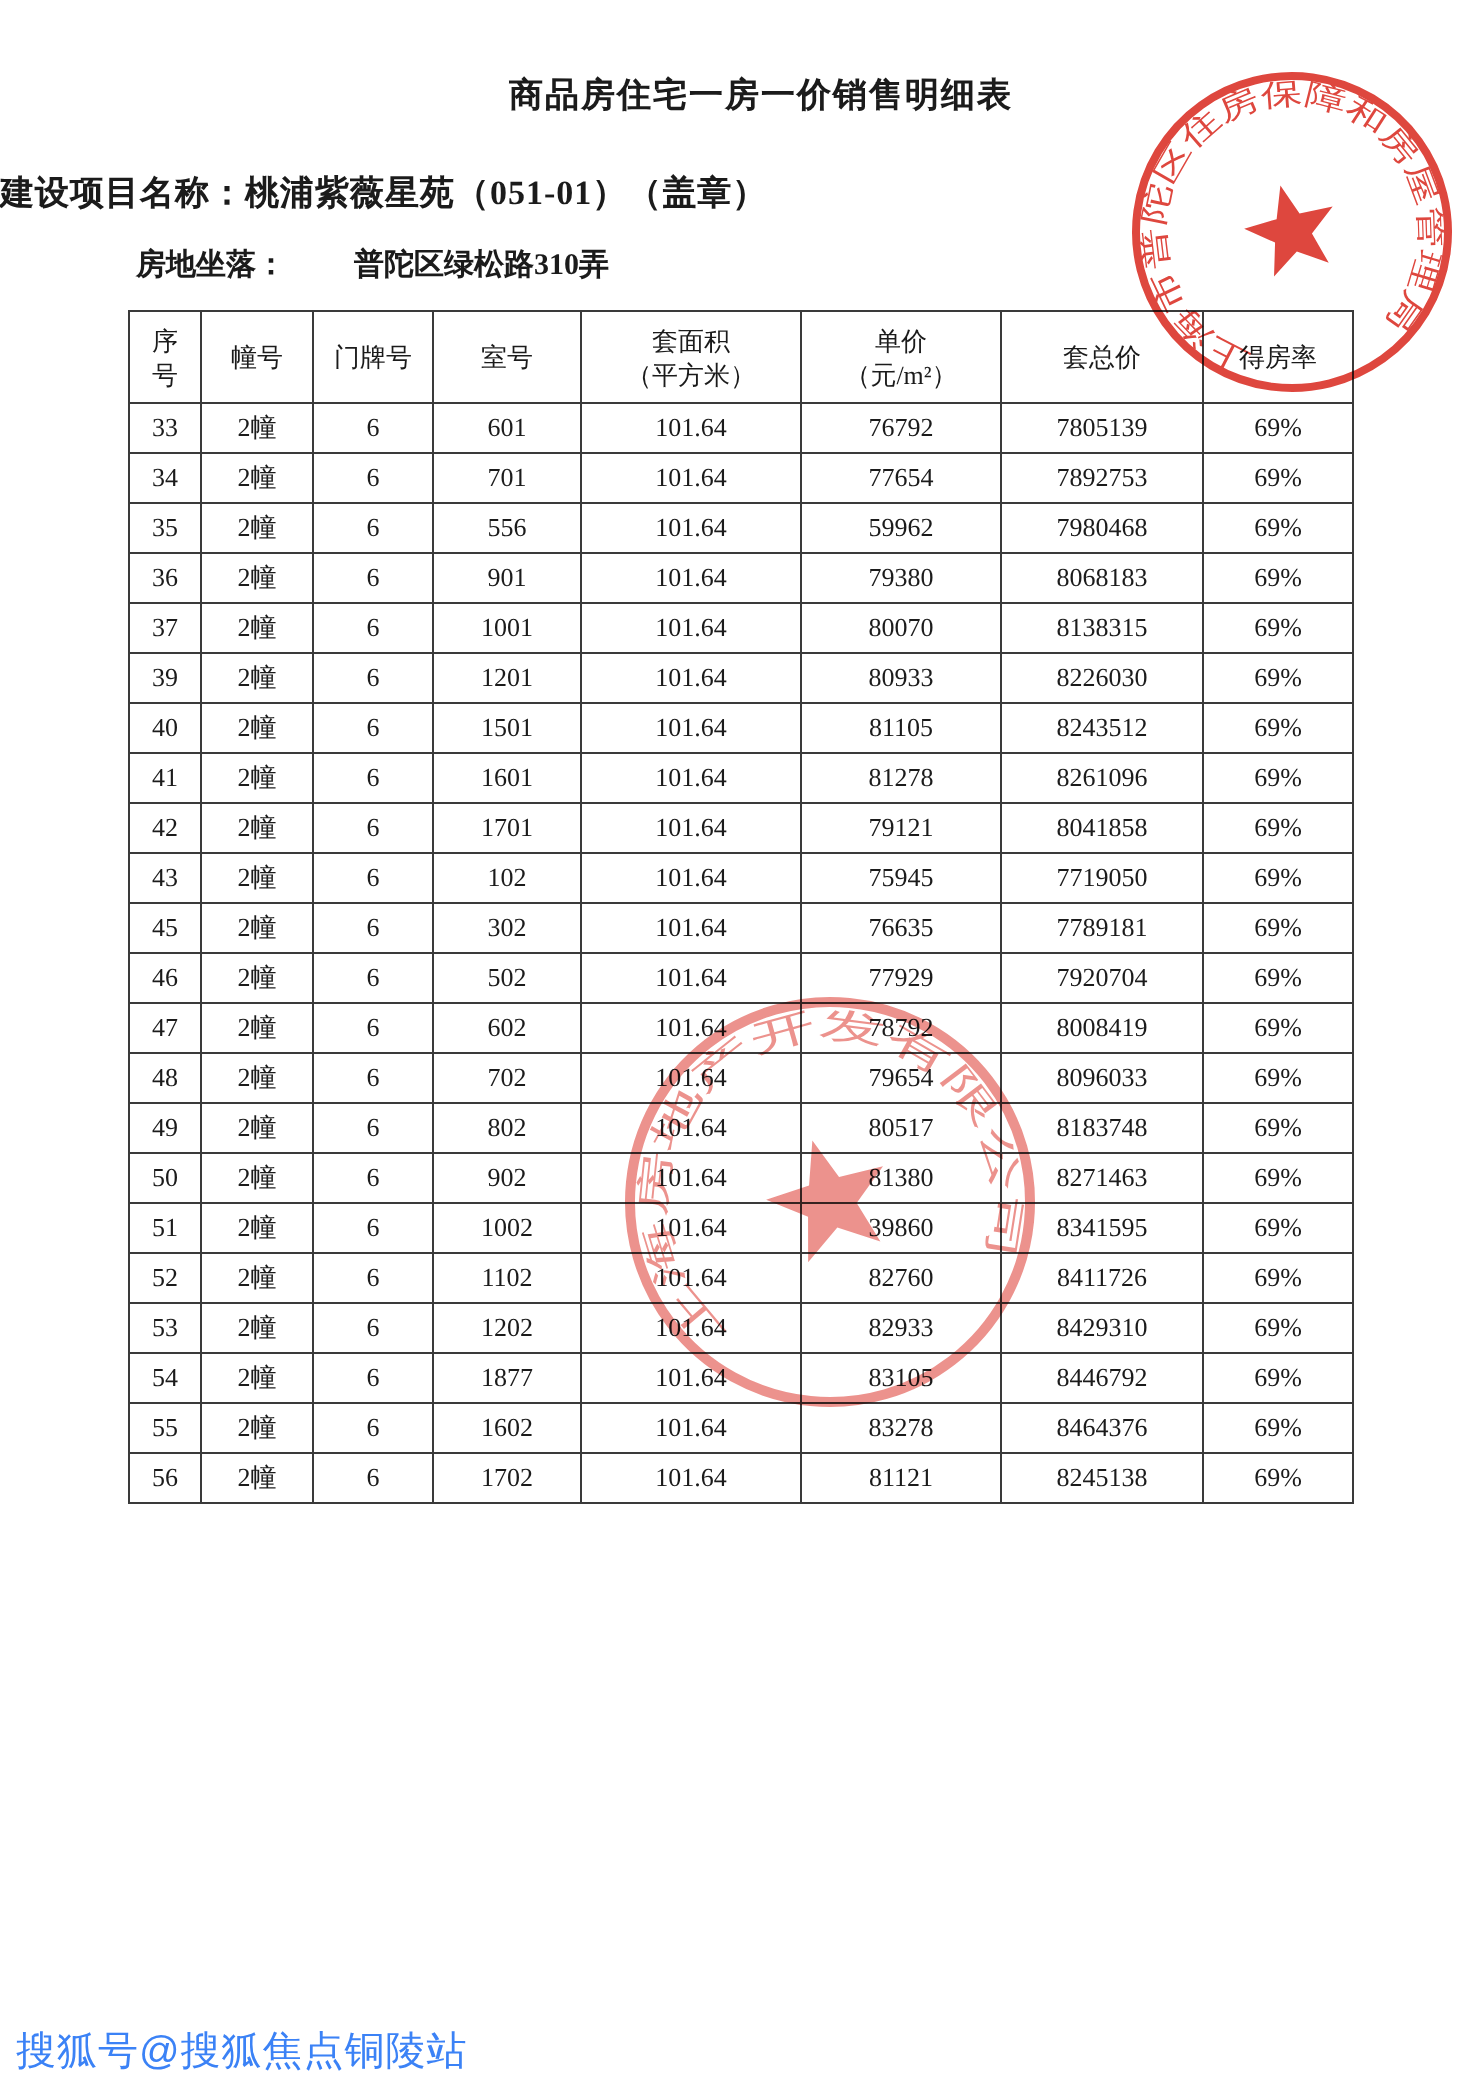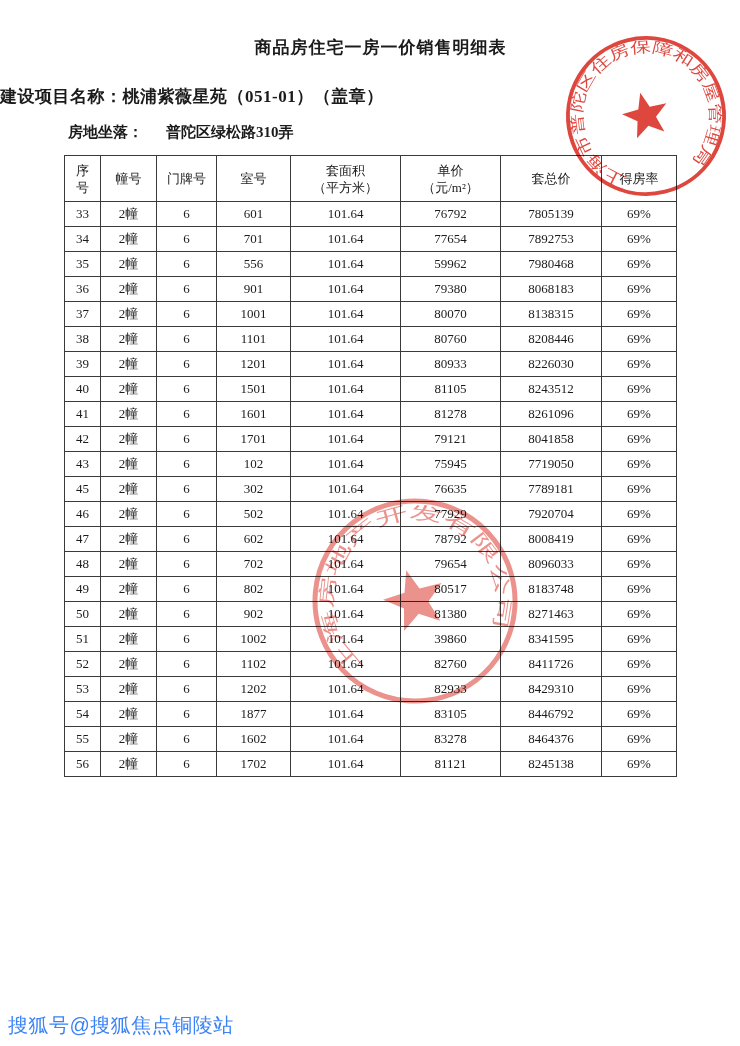--- a/index.html
+++ b/index.html
@@ -25,21 +25,21 @@
     margin-top: 26px;
     font-size: 17px;
     font-weight: bold;
     letter-spacing: 0.5px;
   }
   .location-line {
     margin: 15px 0 0 68px;
     font-size: 15px;
     font-weight: bold;
   }
-  .location-line .loc-value { margin-left: 23px; }
+  .location-line .loc-value { margin-left: 34px; }
   table.price-table {
     margin: 13px 0 0 64px;
     width: 612px;
     border-collapse: collapse;
     table-layout: fixed;
   }
   .price-table th, .price-table td {
     border: 1px solid #3a3a3a;
     text-align: center;
     vertical-align: middle;
@@ -158,30 +158,20 @@
           <td>37</td>
           <td>2幢</td>
           <td>6</td>
           <td>1001</td>
           <td>101.64</td>
           <td>80070</td>
           <td>8138315</td>
           <td>69%</td>
         </tr>
         <tr>
-          <td>38</td>
-          <td>2幢</td>
-          <td>6</td>
-          <td>1101</td>
-          <td>101.64</td>
-          <td>80760</td>
-          <td>8208446</td>
-          <td>69%</td>
-        </tr>
-        <tr>
           <td>39</td>
           <td>2幢</td>
           <td>6</td>
           <td>1201</td>
           <td>101.64</td>
           <td>80933</td>
           <td>8226030</td>
           <td>69%</td>
         </tr>
         <tr>

